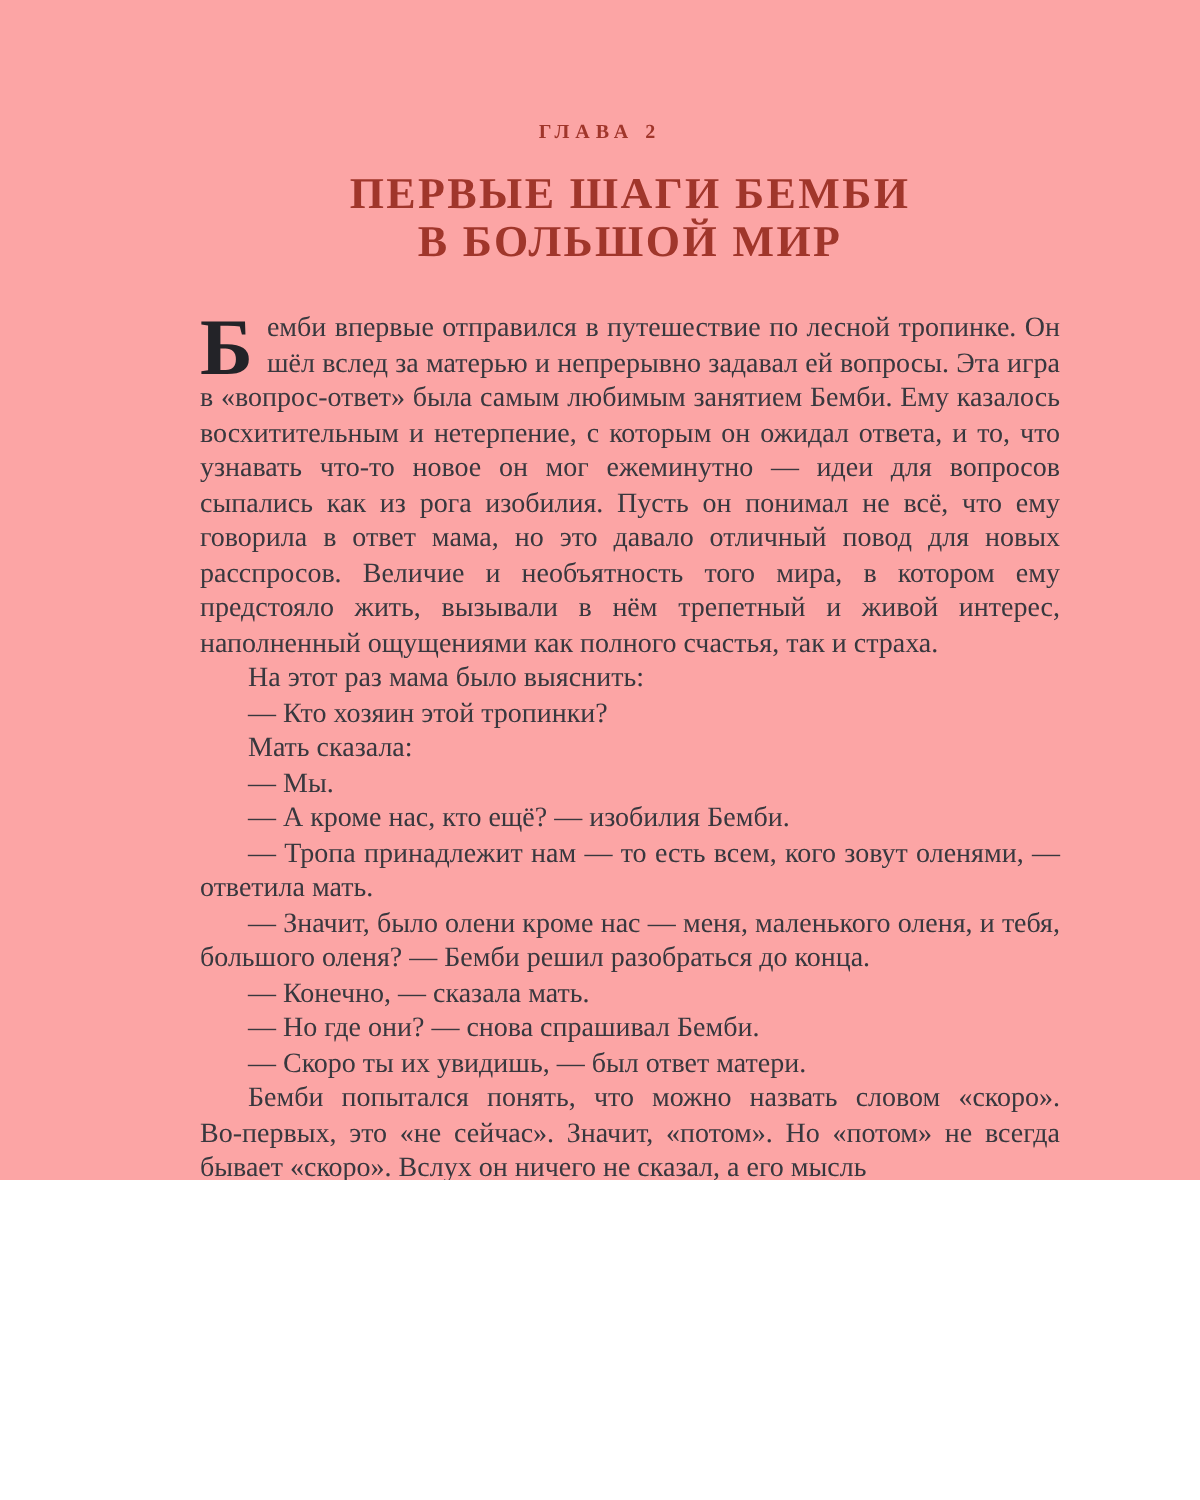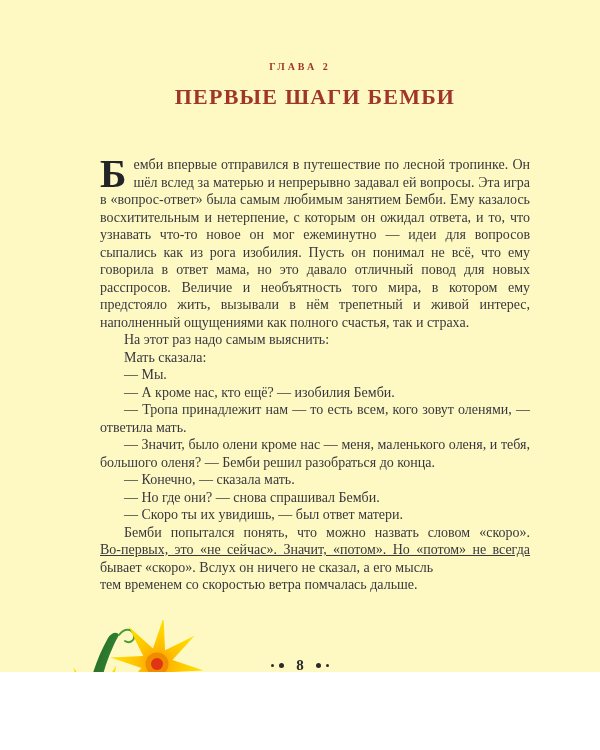--- a/index.html
+++ b/index.html
@@ -1,19 +1,19 @@
 <!DOCTYPE html>
 <html><head>
 <meta charset="utf-8">
 <style>
   :root { --red: #a0362b; --ink: #38383e; --foot: #2b2b2b; }
   html, body { margin: 0; padding: 0; background: #ffffff; }
   .page {
-    position: relative; width: 600px; height: 672px;
-    background: #fef9c3; overflow: hidden;
+    position: relative; width: 600px; height: 590px;
+    background: #fca5a5; overflow: hidden;
     font-family: "Liberation Serif", "DejaVu Serif", serif;
   }
   .header { position: absolute; top: 61px; left: 0; width: 100%; text-align: center; }
   .chapter-label {
     font-size: 10px; letter-spacing: 3px; font-weight: bold;
     color: var(--red);
   }
   .chapter-title {
     margin: 13px 0 0 0; font-size: 22px; line-height: 24px;
     letter-spacing: 1.2px; font-weight: bold; color: var(--red); padding-left: 30px;
@@ -24,47 +24,48 @@
     text-align: justify;
   }
   .para { margin: 0; }
   .para.indent { text-indent: 24px; }
   .dropcap {
     float: left; font-size: 40px; line-height: 32px; font-weight: bold;
     margin: 2px 7px 0 0; color: #232328;
   }
   .line { margin: 0; }
   .line-indent { text-indent: 24px; text-align: justify; text-align-last: justify; }
-  .line-left { text-align: justify; text-align-last: justify; text-decoration: underline; }
+  .line-left { text-align: justify; text-align-last: justify; }
   .line-right { text-align: left; }
   .line-right-center { text-align: left; padding-right: 7px; box-sizing: border-box; }
   .footer {
     position: absolute; top: 658px; left: 0; width: 100%;
     display: flex; justify-content: center; align-items: center;
     color: var(--foot);
   }
   .dot-sm { width: 3px; height: 3px; border-radius: 50%; background: var(--foot); }
   .dot-lg { width: 5px; height: 5px; border-radius: 50%; background: var(--foot); margin: 0 0 0 5px; }
   .dot-lg.right { margin: 0 5px 0 0; }
   .page-number { font-size: 15px; font-weight: bold; margin: 0 12px; line-height: 1; }
   .flowers { position: absolute; left: 20px; top: 620px; width: 260px; height: 130px; }
 </style>
 </head>
 <body>
 
 <div class="page">
 
   <div class="header">
     <div class="chapter-label">ГЛАВА 2</div>
-    <h1 class="chapter-title"><span>ПЕРВЫЕ ШАГИ БЕМБИ</span><br></h1>
+    <h1 class="chapter-title"><span>ПЕРВЫЕ ШАГИ БЕМБИ</span><br><span>В БОЛЬШОЙ МИР</span></h1>
   </div>
 
   <div class="body-text" id="body-text">
       <p class="para"><span class="dropcap">Б</span>емби впервые отправился в путешествие по лесной тропинке. Он шёл вслед за матерью и непрерывно задавал ей вопросы. Эта игра в «вопрос-ответ» была самым любимым занятием Бемби. Ему казалось восхитительным и нетерпение, с которым он ожидал ответа, и то, что узнавать что-то новое он мог ежеминутно — идеи для вопросов сыпались как из рога изобилия. Пусть он понимал не всё, что ему говорила в ответ мама, но это давало отличный повод для новых расспросов. Величие и необъятность того мира, в котором ему предстояло жить, вызывали в нём трепетный и живой интерес, наполненный ощущениями как полного счастья, так и страха.</p>
-      <p class="para indent">На этот раз надо самым выяснить:</p>
+      <p class="para indent">На этот раз мама было выяснить:</p>
+      <p class="para indent">— Кто хозяин этой тропинки?</p>
       <p class="para indent">Мать сказала:</p>
       <p class="para indent">— Мы.</p>
       <p class="para indent">— А кроме нас, кто ещё? — изобилия Бемби.</p>
       <p class="para indent">— Тропа принадлежит нам — то есть всем, кого зовут оленями, — ответила мать.</p>
       <p class="para indent">— Значит, было олени кроме нас — меня, маленького оленя, и тебя, большого оленя? — Бемби решил разобраться до конца.</p>
       <p class="para indent">— Конечно, — сказала мать.</p>
       <p class="para indent">— Но где они? — снова спрашивал Бемби.</p>
       <p class="para indent">— Скоро ты их увидишь, — был ответ матери.</p>
       <div class="line line-indent">Бемби попытался понять, что можно назвать словом «скоро».</div>
       <div class="line line-left">Во-первых, это «не сейчас». Значит, «потом». Но «потом» не всегда</div>

